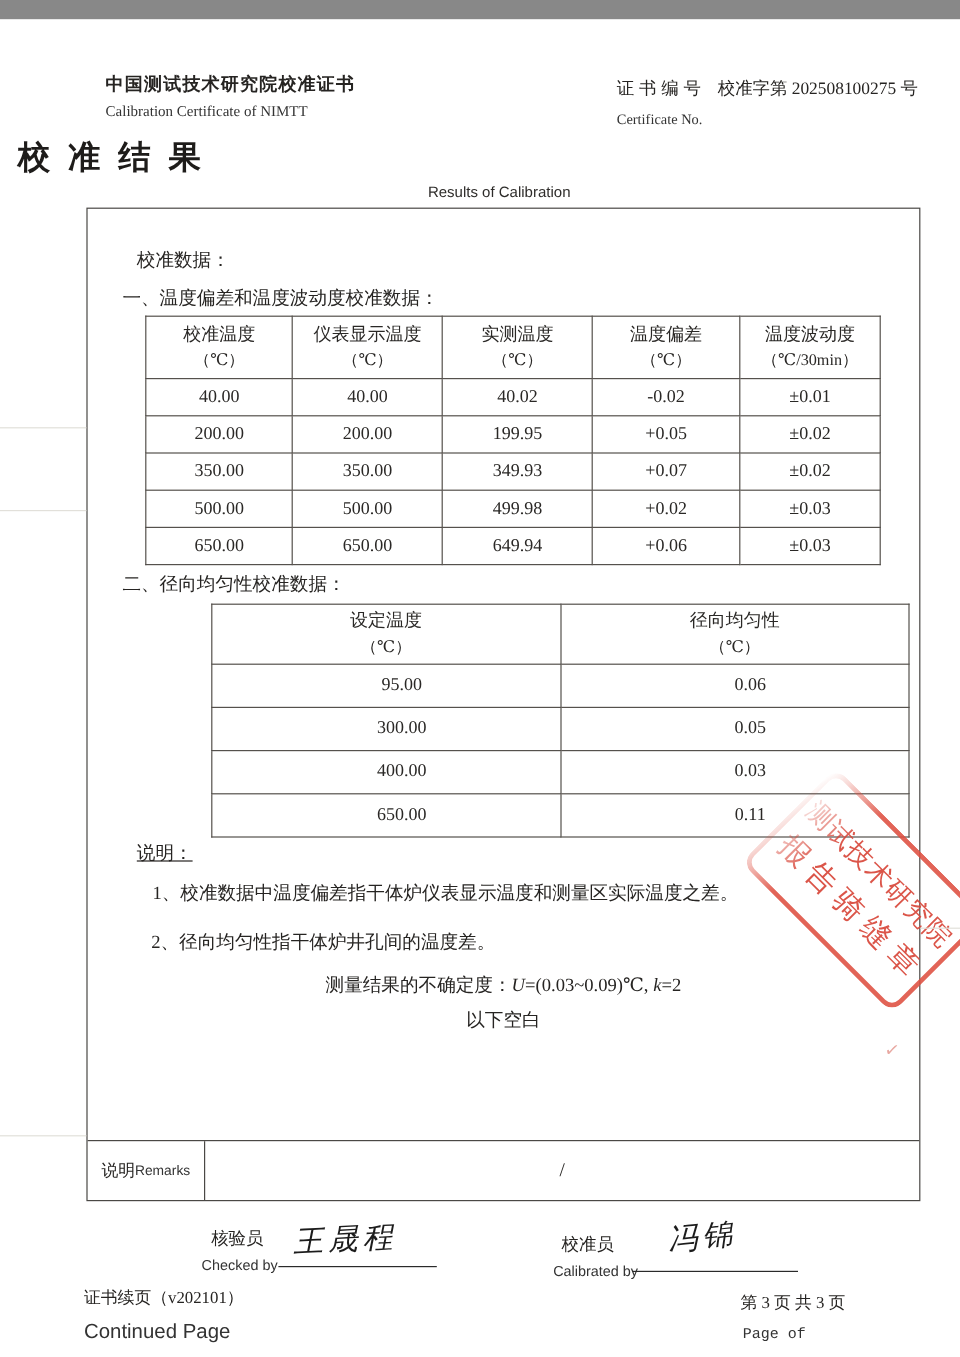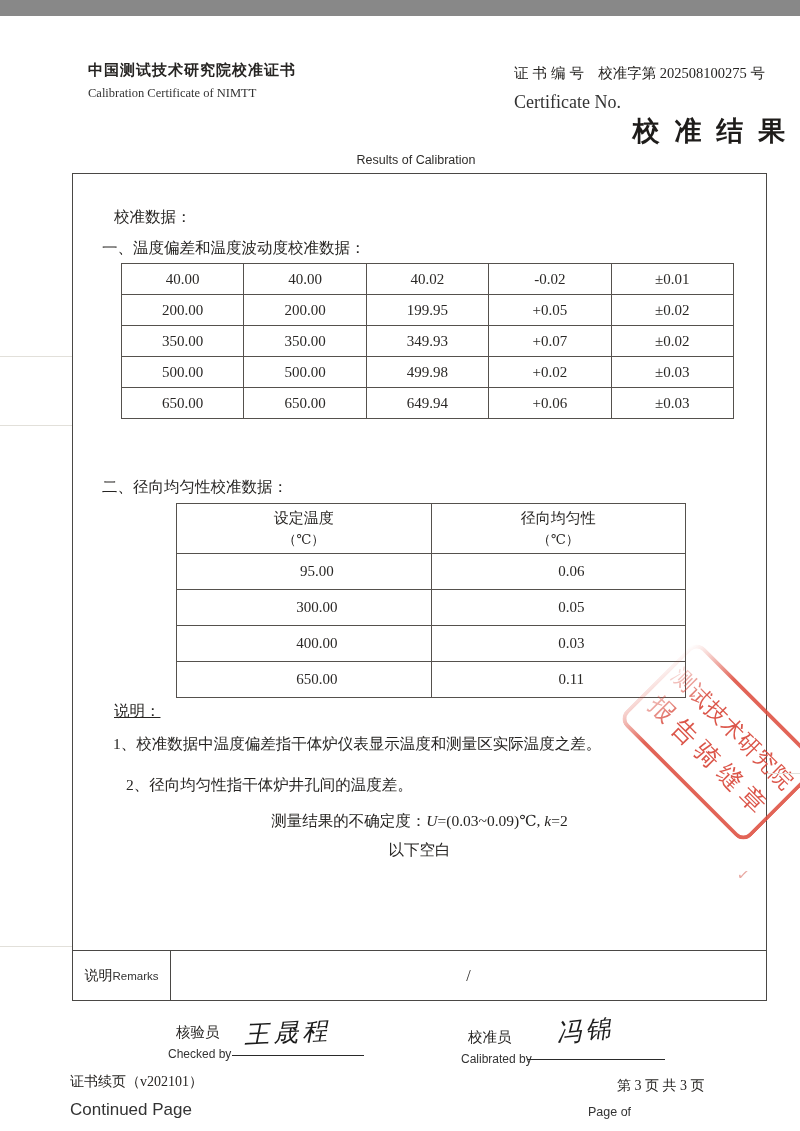--- a/index.html
+++ b/index.html
@@ -12,48 +12,48 @@
   }
   .sans { font-family:"Liberation Sans","DejaVu Sans",sans-serif;padding-left:32px; }
 
   
   .org-zh { position:absolute; left:88px; top:45px; font-size:15px; font-weight:bold;
             font-family:"Liberation Sans","DejaVu Sans",sans-serif; letter-spacing:1px; }
   .org-en { position:absolute; left:88px; top:70px; font-size:12.5px; color:#333; }
   .certno-line { position:absolute; left:514px; top:48px; font-size:14.5px;
                  font-family:"Liberation Sans","DejaVu Sans",sans-serif; }
   .certno-line .val { font-family:"Liberation Serif","DejaVu Serif",serif; margin-left:10px; }
-  .certno-en { position:absolute; left:514px; top:76px; font-size:18px; color:#333; }
-
-  .doc-title { position:absolute; left:0; right:0; top:97px; text-align:right;
+  .certno-en { position:absolute; left:514px; top:76px; font-size:12px; color:#333; }
+
+  .doc-title { position:absolute; left:0; right:0; top:97px; text-align:left;
                font-size:27px; font-weight:bold; letter-spacing:0.55em; text-indent:0.55em;
                font-family:Liberation Mono, monospace; color:#1e1c1a; }
   .doc-subtitle { position:absolute; left:0; right:0; top:137px; text-align:center;
                   font-size:12.5px; color:#2e2c2a; }
 
   
   .main-box { position:absolute; left:72px; top:157px; width:695px; height:828px;
               border:1.5px solid #4a4845; }
   .cal-data-label { position:absolute; left:41px; top:33px; font-size:15.5px; }
   .sec-heading1 { position:absolute; left:29px; top:64px; font-size:15.5px; }
   .sec-heading2 { position:absolute; left:29px; top:303px; font-size:15.5px; }
 
   table { border-collapse:collapse; table-layout:fixed; position:absolute; }
   th, td { border:1px solid #55514d; text-align:center; vertical-align:middle;
            font-weight:normal; font-size:15px; color:#2a2826; }
   .t1 { left:48px; top:89px; width:613px; }
   .t1 th { height:52px; line-height:1.35; }
   .t1 td { height:31px; }
-  .t2 { left:103px; top:329px; width:510px; }
+  .t2 { left:103px; top:329px; width:582px; }
   .t2 th { height:50px; line-height:1.35; }
   .t2 td { height:36px;padding-left:26px; }
   .unit { font-size:13.5px; }
 
   .notes-heading { position:absolute; left:41px; top:527px; font-size:15.5px;text-decoration:underline; }
-  .note-item1 { position:absolute; left:40px; top:560px; font-size:15.5px;text-align:center; }
+  .note-item1 { position:absolute; left:54px; top:560px; font-size:15.5px;text-align:center; }
   .note-item2 { position:absolute; left:53px; top:601px; font-size:15.5px; }
   .uncertainty { position:absolute; left:0; right:0; top:637px; text-align:center; font-size:15.5px; }
   .uncertainty i { font-family:"Liberation Serif","DejaVu Serif",serif; }
   .blank-below { position:absolute; left:0; right:0; top:666px; text-align:center; font-size:15.5px; }
 
   
   .remarks-row { position:absolute; left:0; right:0; bottom:0; height:50px;
                  border-top:1.5px solid #4a4845; display:flex; }
   .remarks-label { width:98px; border-right:1px solid #4a4845; display:flex;
                    flex-direction:row; align-items:center; justify-content:center; }
@@ -69,22 +69,22 @@
                   font-family:"Liberation Sans","DejaVu Sans",sans-serif; }
   .sig-line { position:absolute; border-bottom:1.5px solid #2a2a2a; }
   .sig-name { position:absolute; font-size:25px; font-style:italic; color:#1c1c1c;
               letter-spacing:4px; transform:rotate(-3deg); }
 
   
   .footer-left-zh { position:absolute; left:70px; top:1057px; font-size:14px; }
   .footer-left-en { position:absolute; left:70px; top:1084px; font-size:17px; color:#333;
                     font-family:"Liberation Sans","DejaVu Sans",sans-serif; }
   .footer-right-zh { position:absolute; left:617px; top:1061px; font-size:14px; }
-  .footer-right-en { position:absolute; left:588px; top:1089px; font-size:12.5px; color:#333;
-                     font-family:Liberation Sans, sans-serif;text-align:center; }
+  .footer-right-en { position:absolute; left:619px; top:1089px; font-size:12.5px; color:#333;
+                     font-family:Liberation Mono, monospace;text-align:center; }
 
   
   .stamp { position:absolute; left:631px; top:670px; width:178px; height:112px;
            transform:rotate(45deg);
            border:4px solid rgba(222,78,64,0.88); border-radius:12px;
            display:flex; flex-direction:column; align-items:center; justify-content:center;
            color:rgba(216,70,58,0.92);
            font-family:"Liberation Sans","DejaVu Sans",sans-serif;
            -webkit-mask-image:linear-gradient(100deg, transparent 1%, rgba(0,0,0,0.25) 9%, #000 28%);
            mask-image:linear-gradient(100deg, transparent 1%, rgba(0,0,0,0.25) 9%, #000 28%); }
@@ -111,20 +111,27 @@
 
   <div class="doc-title">校准结果</div>
   <div class="doc-subtitle sans">Results of Calibration</div>
 
   <div class="main-box">
     <div class="cal-data-label">校准数据：</div>
     <div class="sec-heading1">一、温度偏差和温度波动度校准数据：</div>
 
     <table class="t1">
       <tbody>
+          <tr>
+        <th style="width:20%"><span>校准温度</span><br><span class="unit">（℃）</span></th>
+        <th style="width:20.4%"><span>仪表显示温度</span><br><span class="unit">（℃）</span></th>
+        <th style="width:20.4%"><span>实测温度</span><br><span class="unit">（℃）</span></th>
+        <th style="width:20.1%"><span>温度偏差</span><br><span class="unit">（℃）</span></th>
+        <th style="width:19.1%"><span>温度波动度</span><br><span class="unit">（℃/30min）</span></th>
+      </tr>
       <tr>
         <td>40.00</td>
         <td>40.00</td>
         <td>40.02</td>
         <td>-0.02</td>
         <td>±0.01</td>
       </tr>
       <tr>
         <td>200.00</td>
         <td>200.00</td>

